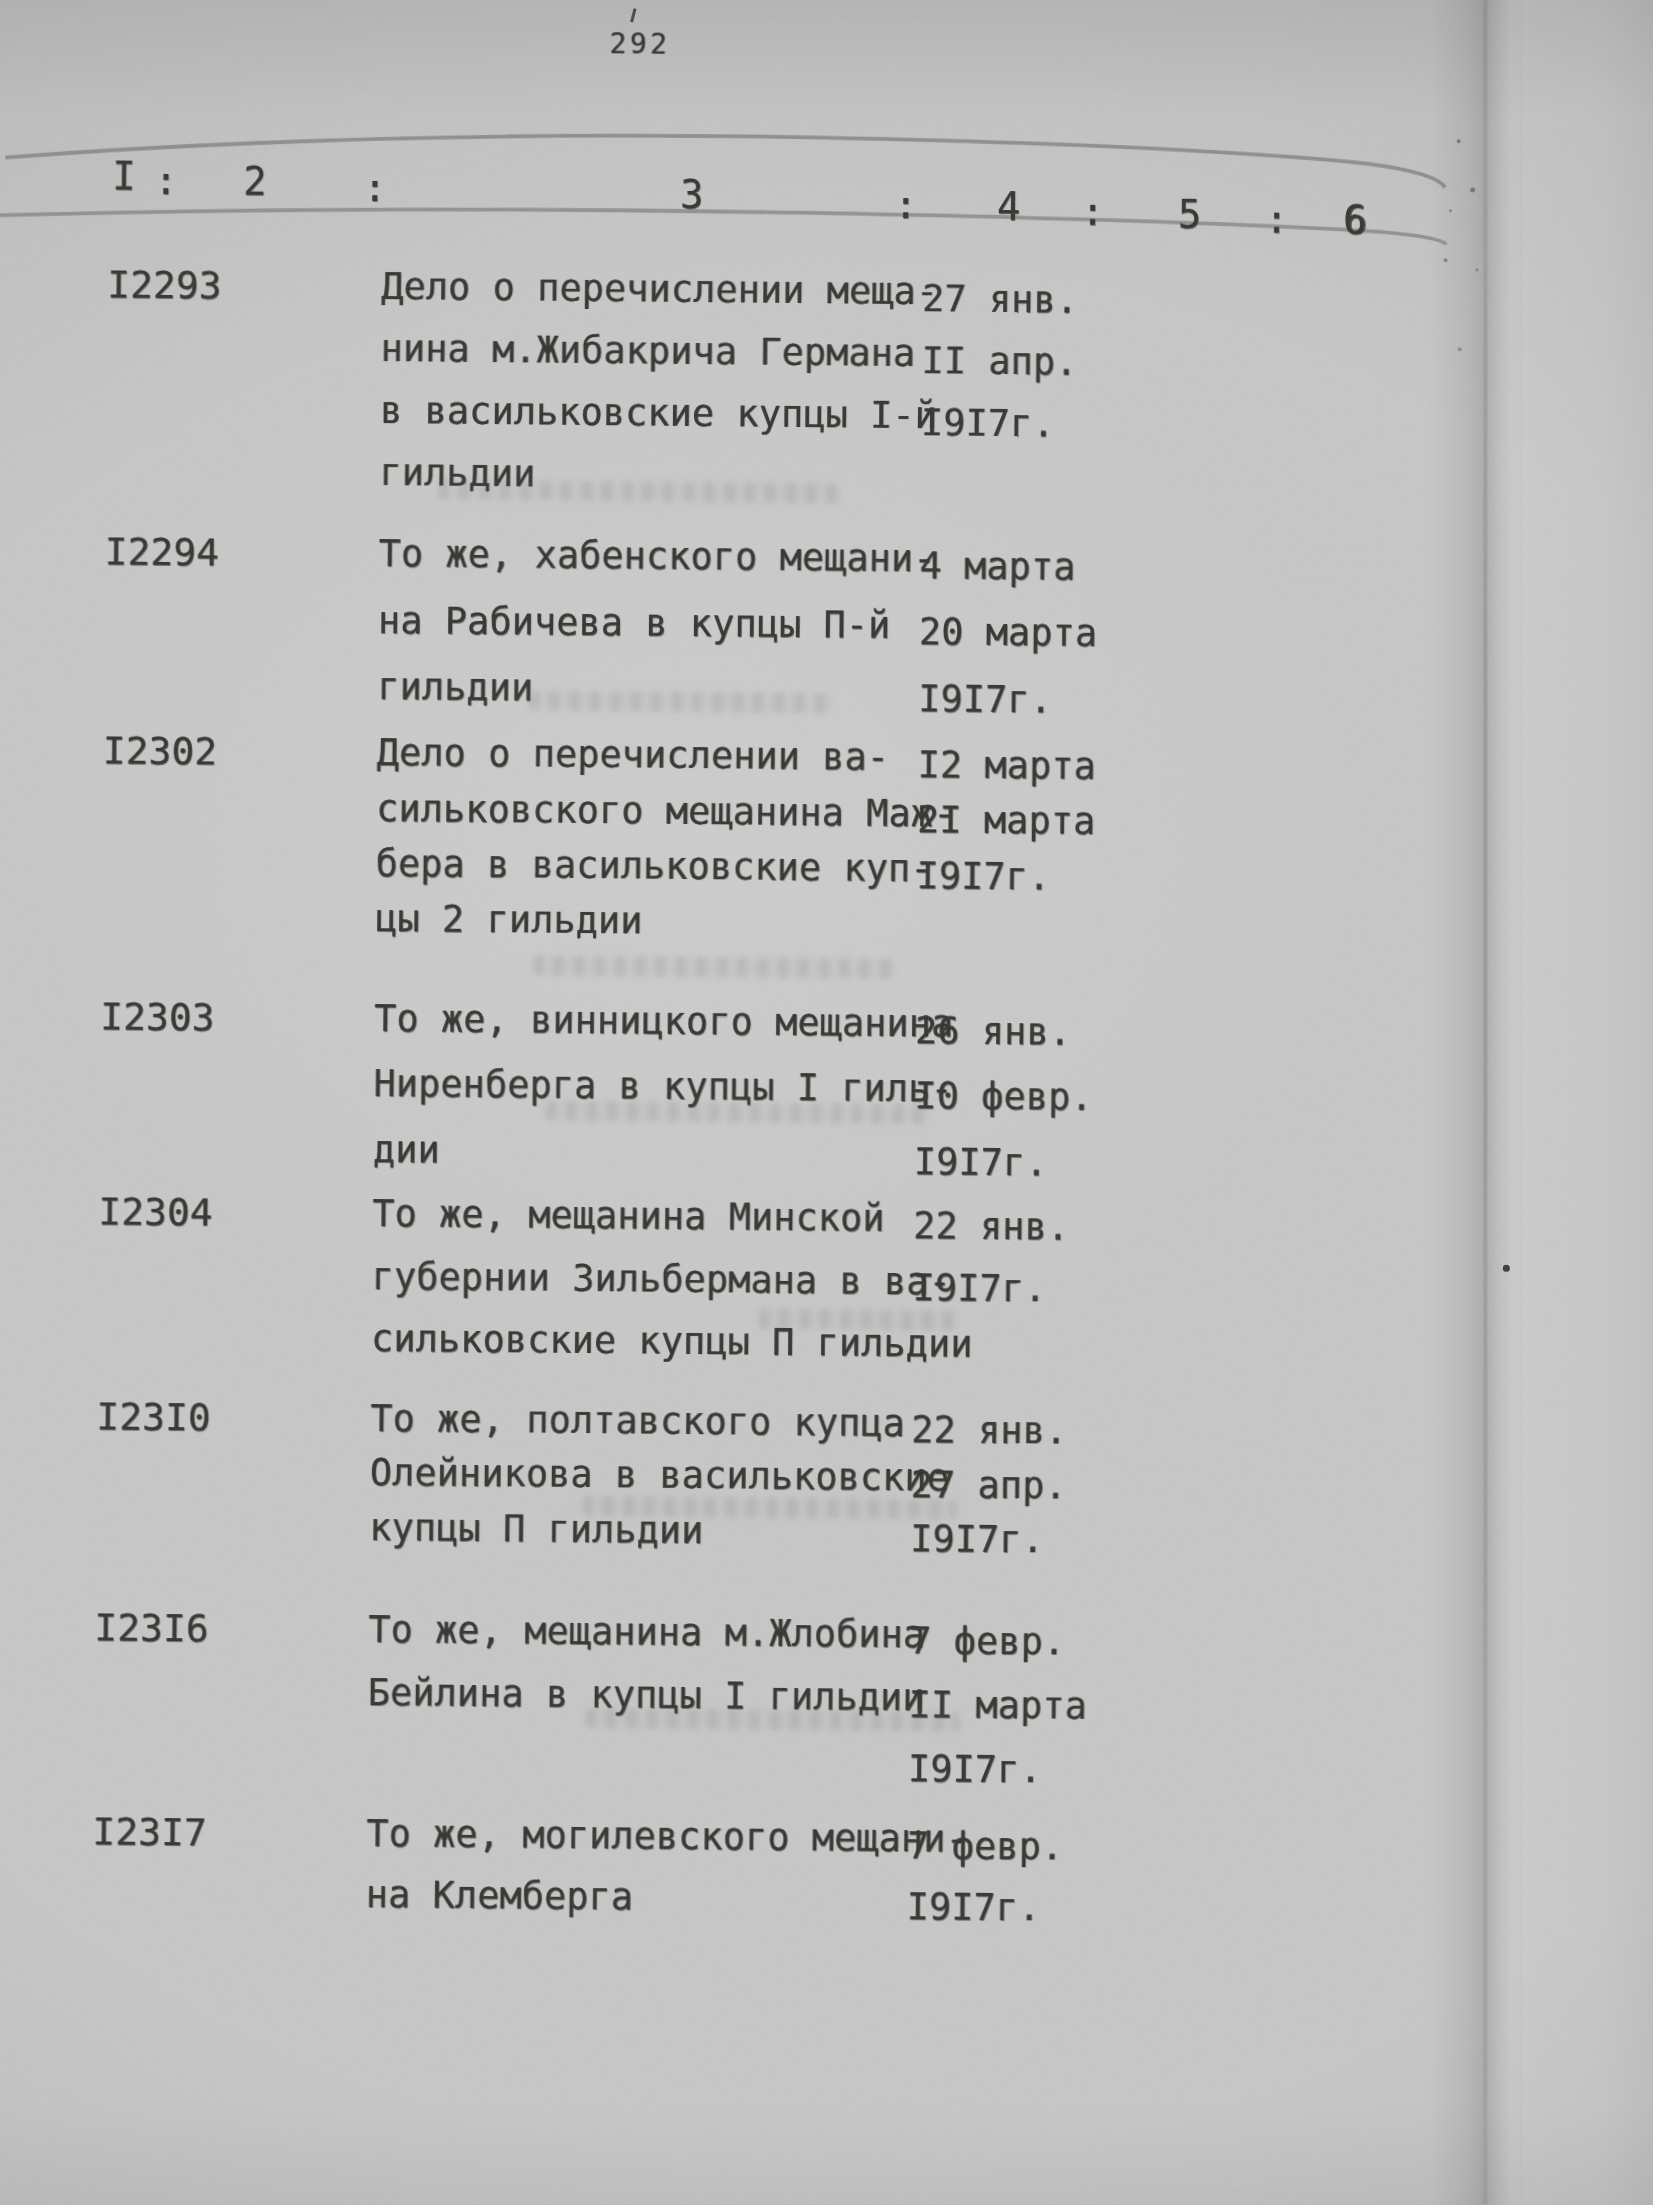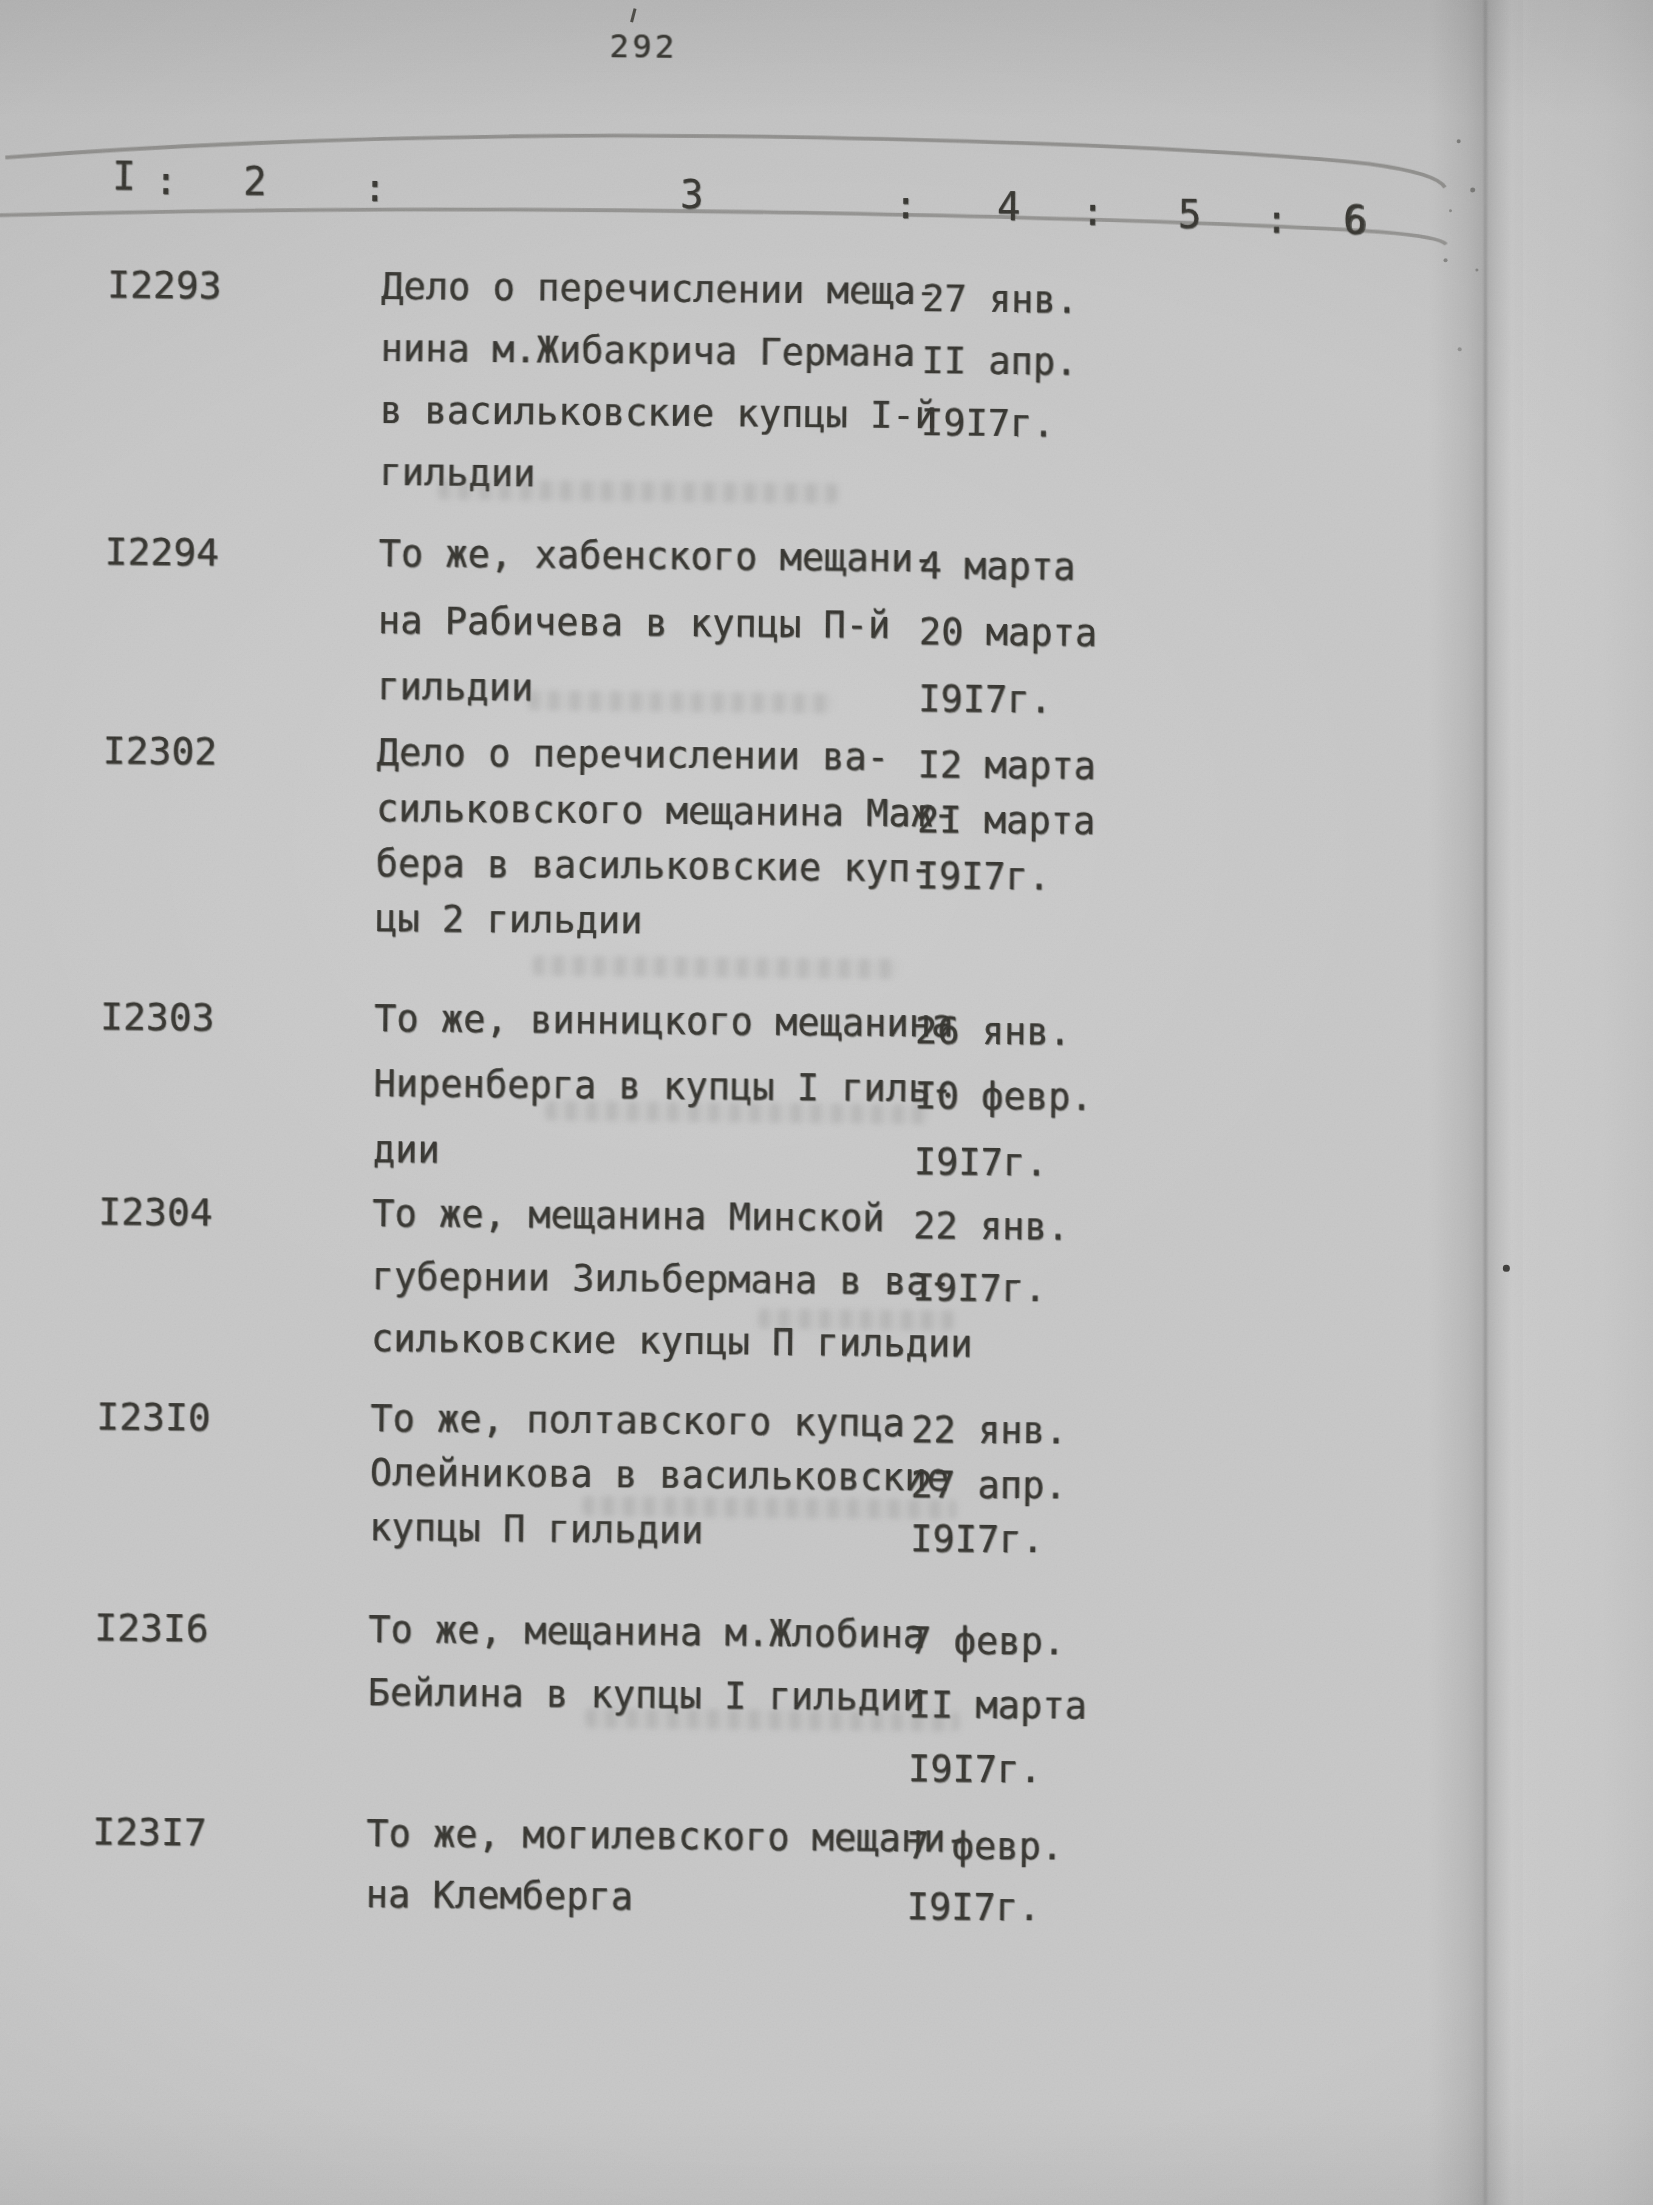--- a/index.html
+++ b/index.html
@@ -48,21 +48,21 @@
     transform:rotate(0.55deg);
     transform-origin:68px 102px;
   }
   .typewriter{
     position:absolute;
     color:#35342f;
     white-space:pre;
     text-shadow:0.6px 0.5px 0.8px rgba(35,35,30,0.55), -0.3px -0.3px 0.6px rgba(35,35,30,0.30);
     filter:blur(0.3px);
   }
-  .page-number{font-size:32px;letter-spacing:3.4px;}
+  .page-number{font-size:28px;letter-spacing:3.4px;}
   .hdr-cell{font-size:39px;}
   .hdr-overstrike{text-shadow:2.1px 1.3px 0 rgba(53,52,47,0.8), 0.6px 0.5px 0.8px rgba(35,35,30,0.5);}
   .entry-id{font-size:38px;}
   .desc-line,.date-line{font-size:37px;}
   .rules{position:absolute;left:0;top:0;pointer-events:none;}
   
   .ghost{
     position:absolute;height:20.4px;border-radius:5.1px;
     background:repeating-linear-gradient(90deg,
       rgba(90,90,88,0.16) 0px, rgba(90,90,88,0.16) 11px,

